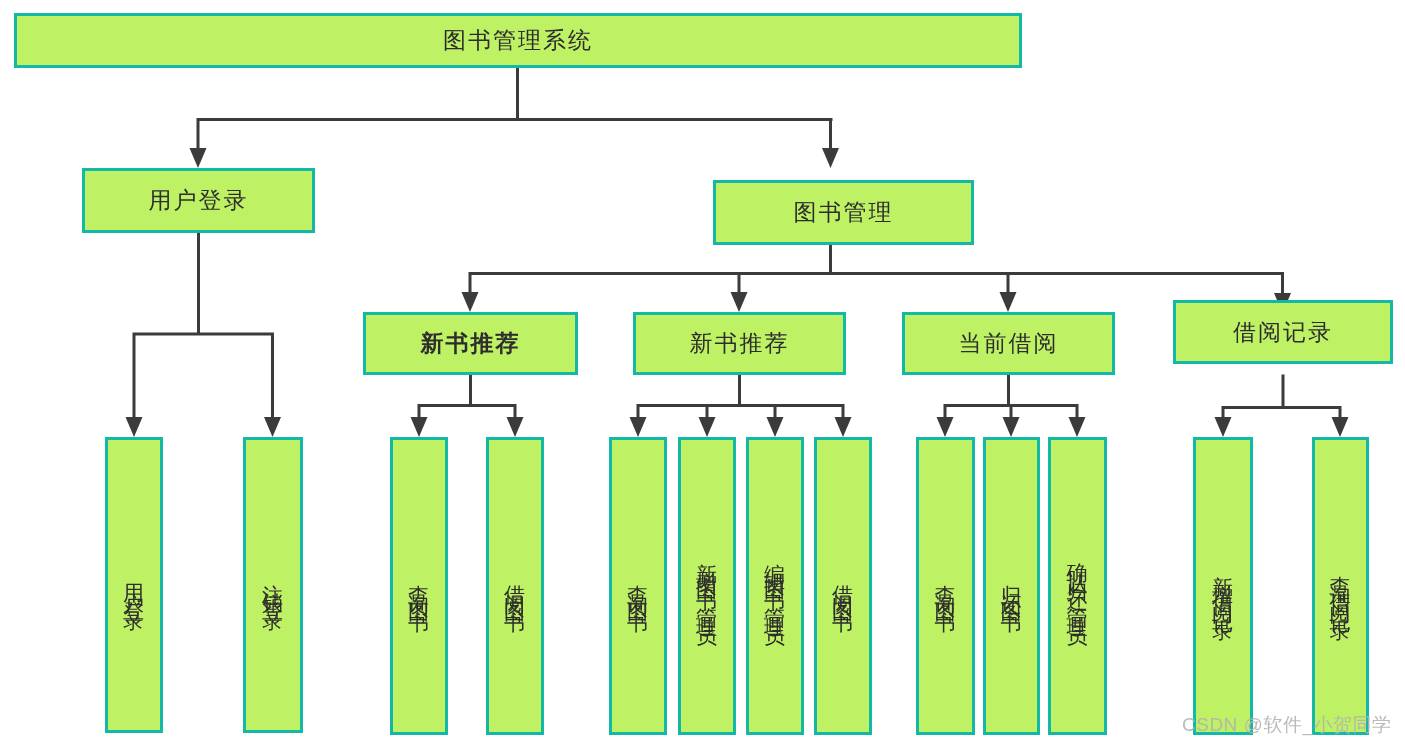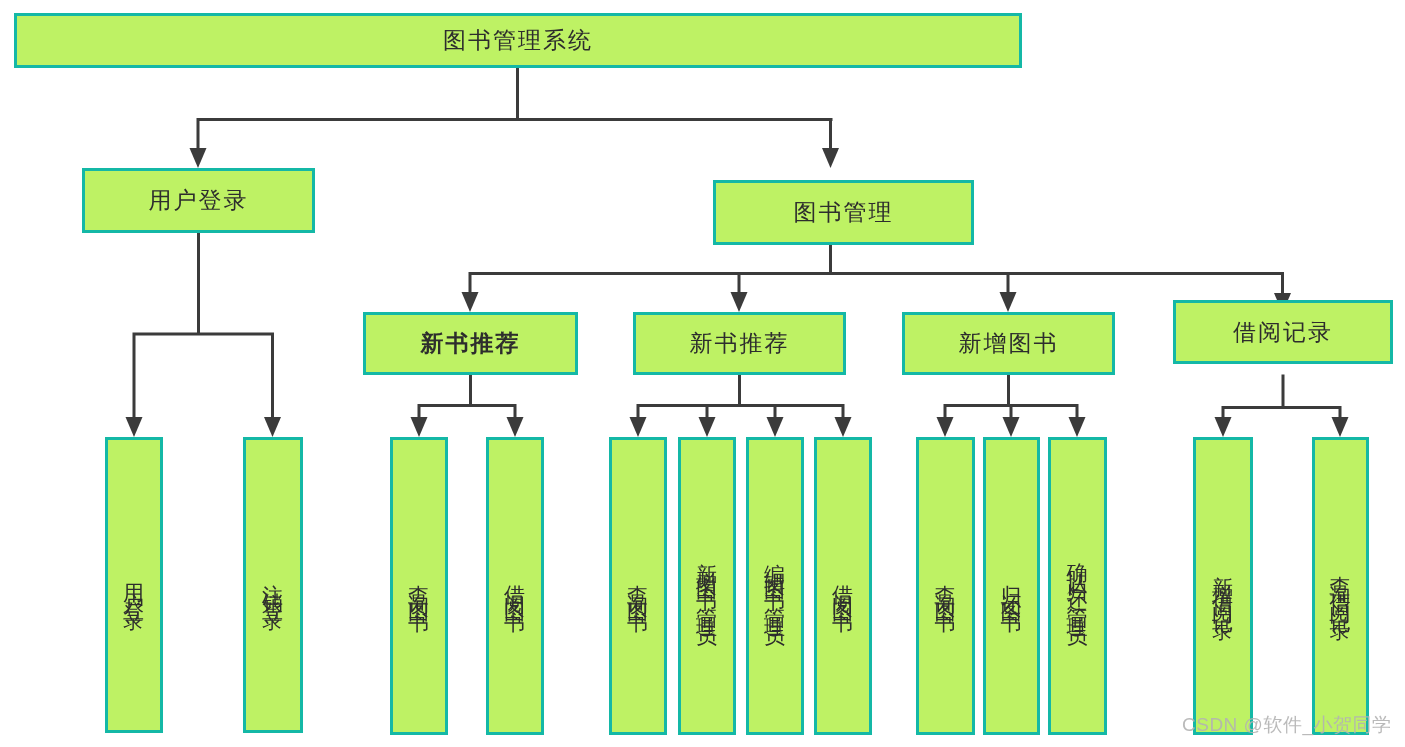--- a/index.html
+++ b/index.html
@@ -103,21 +103,21 @@
     </g>
   </svg>
 
   <div class="box h root-label" style="left:14px; top:13px; width:1008px; height:55px;">图书管理系统</div>
 
   <div class="box h" style="left:82px; top:168px; width:233px; height:65px;">用户登录</div>
   <div class="box h" style="left:713px; top:168px; width:261px; height:65px;margin-top:12px;">图书管理</div>
 
   <div class="box h" style="left:363px; top:312px; width:215px; height:63px;font-weight:bold;">新书推荐</div>
   <div class="box h" style="left:633px; top:312px; width:213px; height:63px;">新书推荐</div>
-  <div class="box h" style="left:902px; top:312px; width:213px; height:63px;">新增图书</div>
+  <div class="box h" style="left:902px; top:312px; width:213px; height:63px;">当前借阅</div>
   <div class="box h" style="left:1173px; top:300px; width:220px; height:64px;">借阅记录</div>
 
   <div class="box v" style="left:105px; top:437px; width:58px; height:296px;">用户登录</div>
   <div class="box v" style="left:243px; top:437px; width:60px; height:296px;">注销登录</div>
 
   <div class="box v" style="left:390px; top:437px; width:58px; height:298px;">查询图书</div>
   <div class="box v" style="left:486px; top:437px; width:58px; height:298px;">借阅图书</div>
 
   <div class="box v" style="left:609px; top:437px; width:58px; height:298px;">查询图书</div>
   <div class="box v" style="left:678px; top:437px; width:58px; height:298px;">新增图书（管理员）</div>

